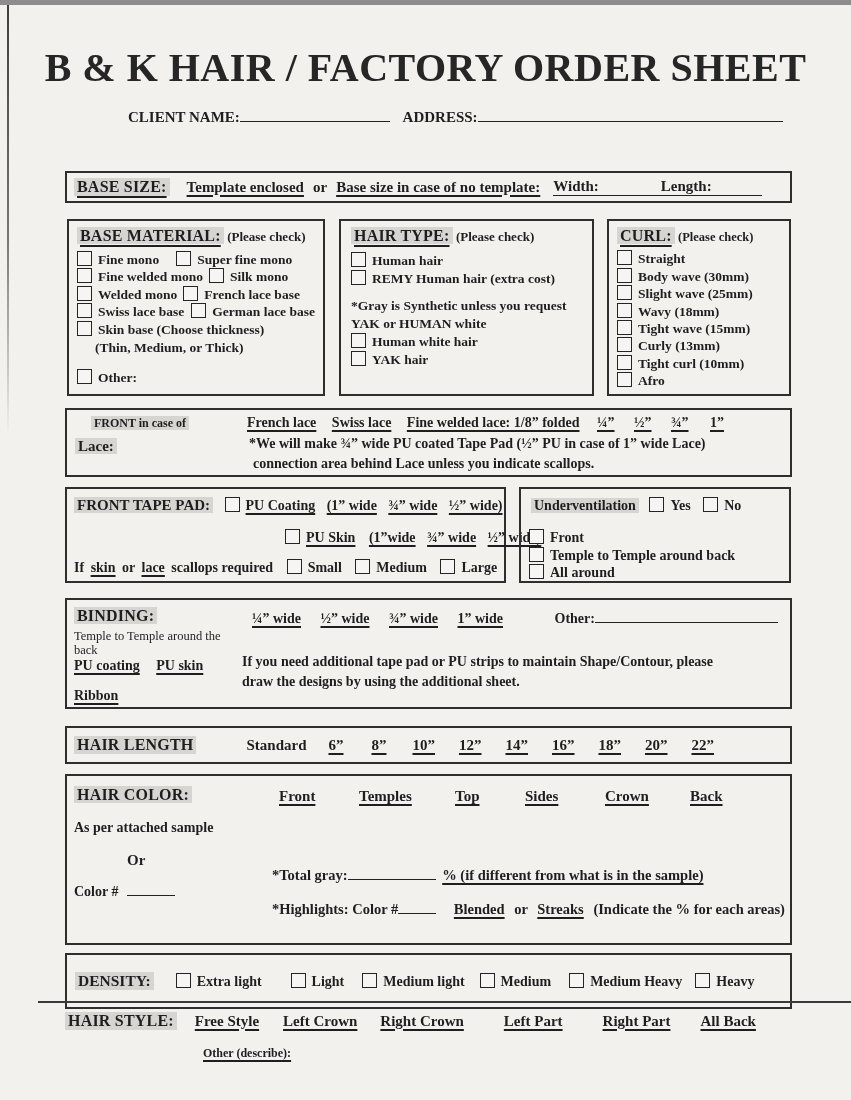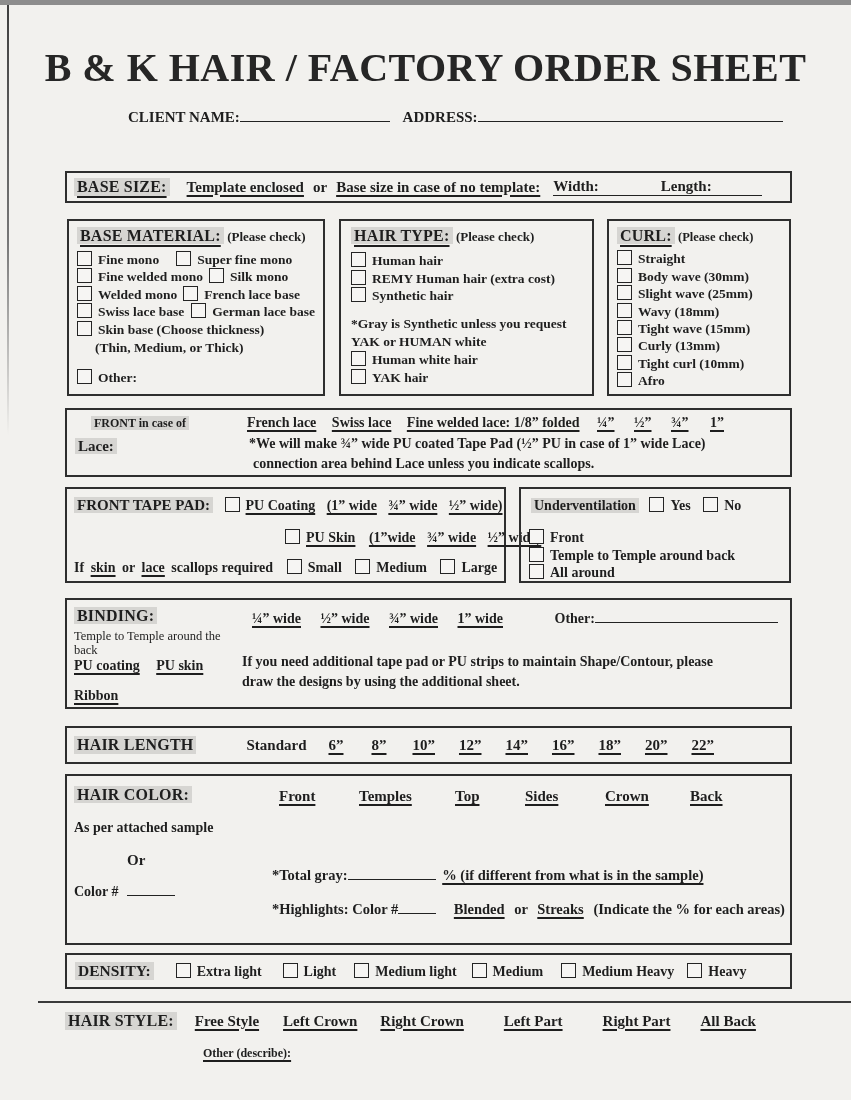--- a/index.html
+++ b/index.html
@@ -62,21 +62,20 @@
     <div class="opt-row" style="margin-top:13px;"><span class="cb"></span><span>Other:</span></div>
   </div>
 
   <div class="box" style="left:339px;top:219px;width:255px;height:177px;padding:6px 10px;font-size:13.5px;line-height:17.8px;">
     <div style="margin-bottom:6px;">
       <span class="hl u2 sect-title">HAIR TYPE:</span>
       <span style="font-size:13px;">(Please check)</span>
     </div>
     <div class="opt-row"><span class="cb"></span><span>Human hair</span></div>
     <div class="opt-row"><span class="cb"></span><span>REMY Human hair (extra cost)</span></div>
-    <div class="opt-row"><span class="cb"></span><span>Synthetic hair</span></div>
     <div style="margin-top:10px;">*Gray is Synthetic unless you request</div>
     <div>YAK or HUMAN white</div>
     <div class="opt-row"><span class="cb"></span><span>Human white hair</span></div>
     <div class="opt-row"><span class="cb"></span><span>YAK hair</span></div>
   </div>
 
   <div class="box" style="left:607px;top:219px;width:184px;height:177px;padding:6px 8px;font-size:13.5px;line-height:17.4px;">
     <div style="margin-bottom:4px;white-space:nowrap;">
       <span class="hl u2 sect-title">CURL:</span>
       <span style="font-size:12.5px;">(Please check)</span>
@@ -198,24 +197,24 @@
     </div>
     <div class="abs" style="left:205px;top:124px;white-space:nowrap;font-size:14.5px;">
       <span>*Highlights:  Color #</span><span class="blank" style="width:38px;"></span>
       <span class="u" style="margin-left:14px;">Blended</span>
       <span style="margin-left:6px;">or</span>
       <span class="u" style="margin-left:6px;">Streaks</span>
       <span style="margin-left:6px;">(Indicate the % for each areas)</span>
     </div>
   </div>
 
-  <div class="box flexrow" style="left:65px;top:953px;width:727px;height:36px;padding-left:8px;font-size:14px;white-space:nowrap;">
+  <div class="box flexrow" style="left:65px;top:953px;width:727px;height:56px;padding-left:8px;font-size:14px;white-space:nowrap;">
     <span class="hl" style="font-size:15.5px;">DENSITY:</span>
     <span style="margin-left:22px;"><span class="cb"></span><span>Extra light</span></span>
-    <span style="margin-left:21px;"><span class="cb"></span><span>Light</span></span>
+    <span style="margin-left:29px;"><span class="cb"></span><span>Light</span></span>
     <span style="margin-left:18px;"><span class="cb"></span><span>Medium light</span></span>
     <span style="margin-left:15px;"><span class="cb"></span><span>Medium</span></span>
     <span style="margin-left:18px;"><span class="cb"></span><span>Medium Heavy</span></span>
     <span style="margin-left:13px;"><span class="cb"></span><span>Heavy</span></span>
   </div>
 
   <div class="abs" style="left:38px;top:1001px;width:813px;border-top:2px solid #3a3a3a;"></div>
 
   <div class="abs flexrow" style="left:65px;top:1012px;font-size:15px;white-space:nowrap;">
     <span class="hl sect-title">HAIR STYLE:</span>

